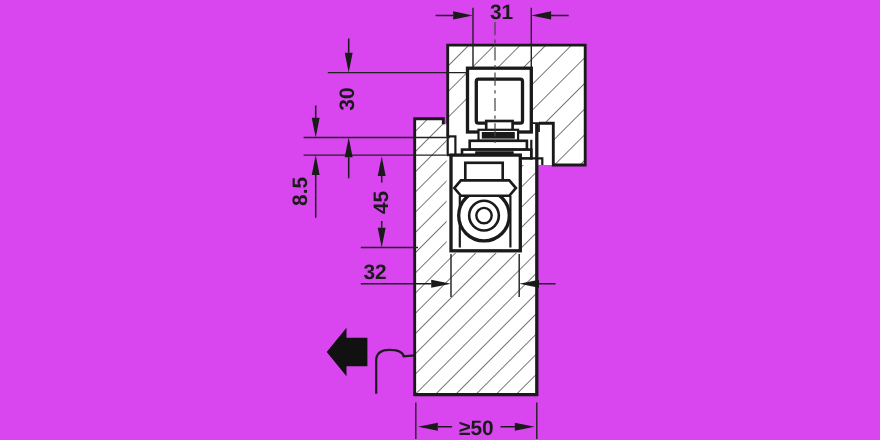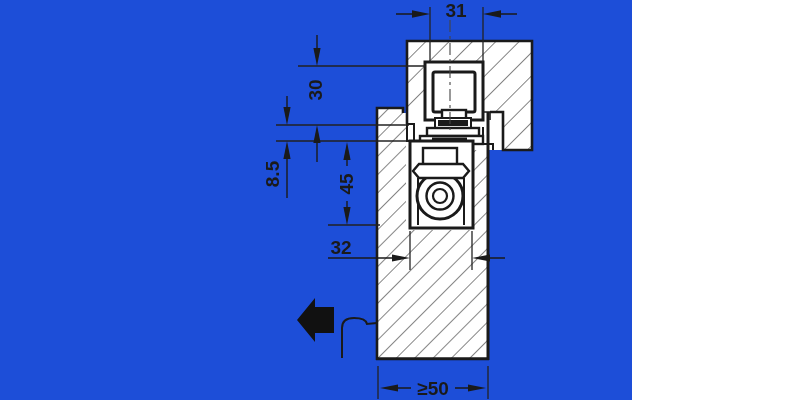--- a/index.html
+++ b/index.html
@@ -1,17 +1,17 @@
 <!DOCTYPE html>
 <html><head>
 <meta charset="utf-8">
 <style>
   html,body{margin:0;padding:0;background:#fff;}
   .stage{
-    position:relative;width:632px;height:400px;background:#1d4ed8;overflow:hidden;
+    position:relative;width:800px;height:400px;background:#d946ef;overflow:hidden;
     font-family:"Liberation Sans", sans-serif;
   }
   svg text{
     font-family:"Liberation Sans", sans-serif;
     font-weight:bold;
     font-size:19px;
     fill:#1a1a1a;
   }
 </style>
 </head>

